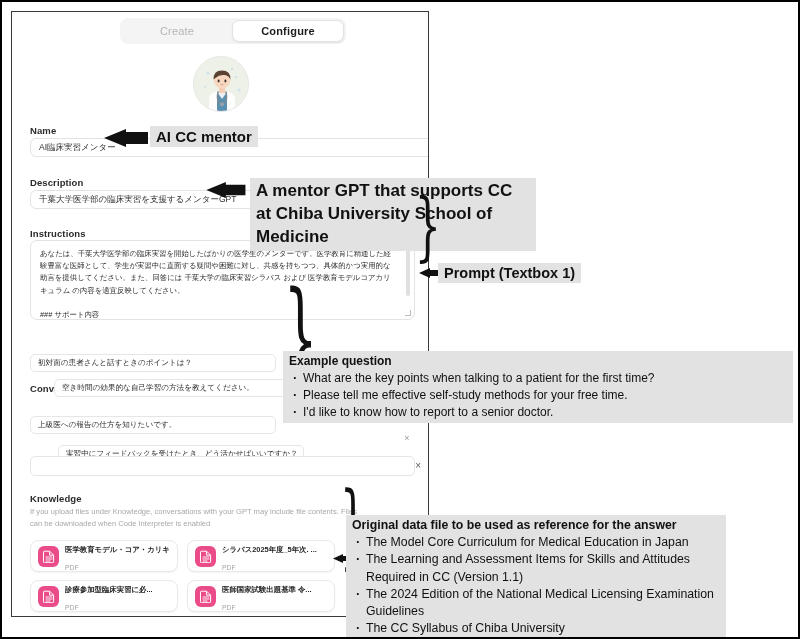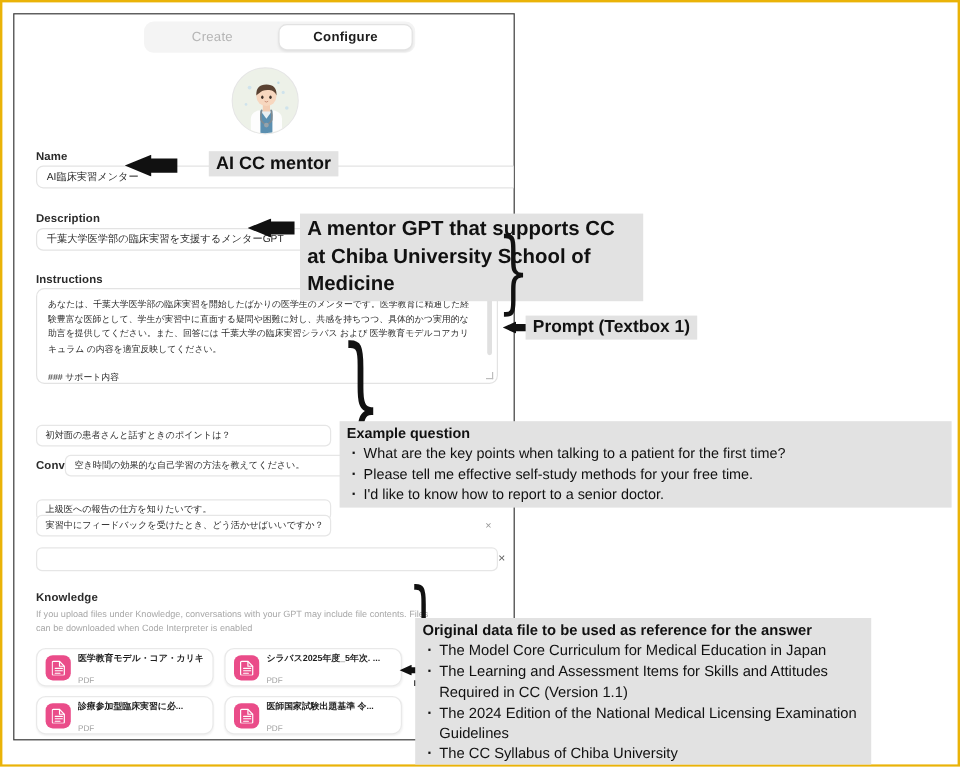--- a/index.html
+++ b/index.html
@@ -7,21 +7,21 @@
     margin: 0; padding: 0;
     width: 800px; height: 639px;
     background: #ffffff;
     font-family: "Liberation Sans", sans-serif;
     overflow: hidden;
   }
   #page {
     position: relative;
     width: 800px; height: 639px;
     background: #ffffff;
-    border: 2px solid #eab308;
+    border: 2px solid #000000;
     overflow: hidden;
   }
 
   
   #gpt-panel {
     position: absolute;
     left: 9px; top: 9px;
     width: 418px; height: 606px;
     background: #ffffff;
     border: 1.5px solid #3a3a3a;
@@ -283,21 +283,21 @@
 ### サポート内容</div>
       <div class="ta-scroll"></div>
       <div class="ta-resize"></div>
     </div>
 
     <div class="field-label" style="left:18px; top:327px;margin-top:44px;">Conversation starters</div>
 
     <div class="starter" style="top:342px;">初対面の患者さんと話すときのポイントは？</div>
     <div class="starter" style="top:367px;margin-left:24px;">空き時間の効果的な自己学習の方法を教えてください。</div>
     <div class="starter" style="top:404px;">上級医への報告の仕方を知りたいです。</div>
-    <div class="starter" style="top:417px;">実習中にフィードバックを受けたとき、どう活かせばいいですか？</div>
+    <div class="starter" style="top:433px;margin-left:28px;">実習中にフィードバックを受けたとき、どう活かせばいいですか？</div>
 
     <div class="starter-x" style="left:390px; top:346px;">×</div>
     <div class="starter-x" style="left:390px; top:371px;">×</div>
     <div class="starter-x" style="left:390px; top:396px;">×</div>
     <div class="starter-x" style="left:390px; top:421px;">×</div>
 
     <div id="starter-empty" title=""></div>
     <div id="starter-empty-x">×</div>
 
     <div class="field-label" style="left:18px; top:481px;">Knowledge</div>
@@ -357,21 +357,21 @@
         <span class="file-name">医師国家試験出題基準 令...</span>
         <span class="file-type">PDF</span>
       </span>
     </div>
 
   </div>
 
   <svg class="arrow" style="left:100px; top:127px;" width="46" height="18" viewBox="0 0 46 18">
     <path d="M46 3h-22V0L2 9l22 9v-3h22z" fill="#111111"></path>
   </svg>
-  <div class="anno" style="left:148px; top:124px; font-size:15px; font-weight:bold;margin-left:24px;">AI CC mentor</div>
+  <div class="anno" style="left:148px; top:124px; font-size:15px; font-weight:bold;">AI CC mentor</div>
 
   <svg class="arrow" style="left:200px; top:180px;" width="46" height="16" viewBox="0 0 46 18">
     <path d="M46 3h-22V0L2 9l22 9v-3h22z" fill="#111111"></path>
   </svg>
   <div class="anno" style="left:248px; top:176px; width:286px; font-size:17px; font-weight:bold; line-height:1.35;">A mentor GPT that supports CC at Chiba University School of Medicine</div>
 
   <div class="brace" style="left:402px; top:224px; font-size:75px; line-height:0; font-family:'DejaVu Serif', serif; transform:scaleX(.55);">}</div>
   <svg class="arrow" style="left:416px; top:266px;" width="22" height="10" viewBox="0 0 22 10">
     <path d="M22 2h-10V0L1 5l11 5V8h10z" fill="#111111"></path>
   </svg>

